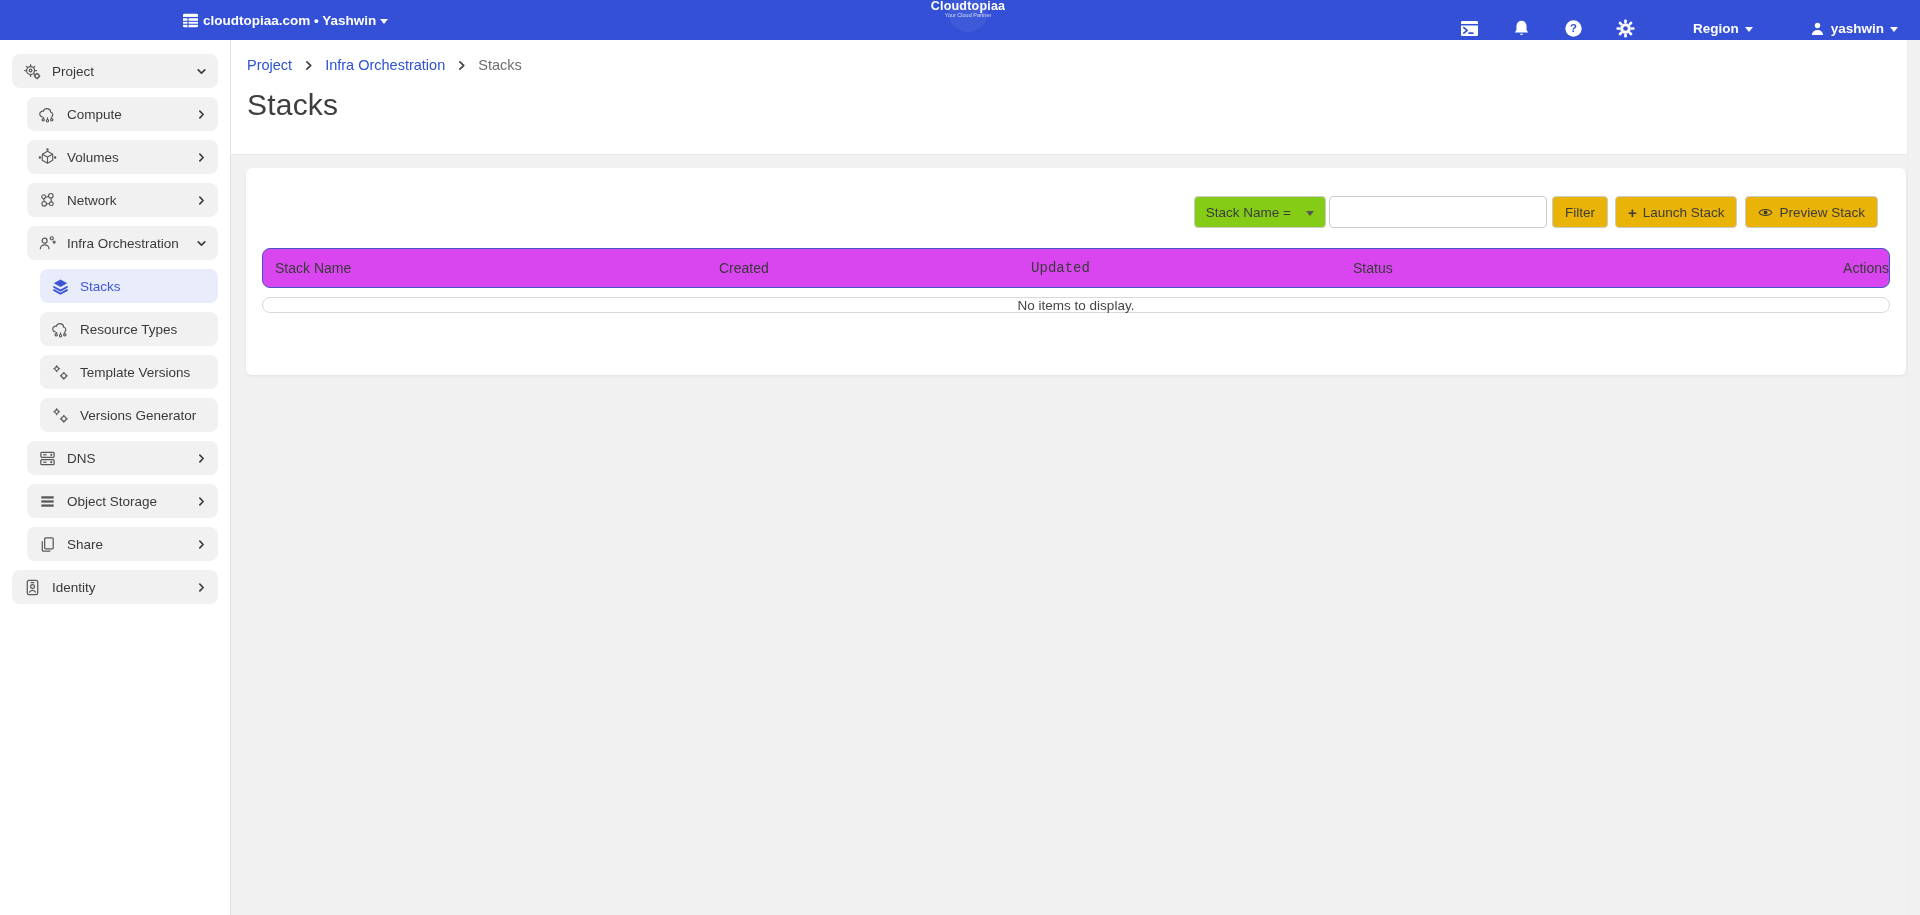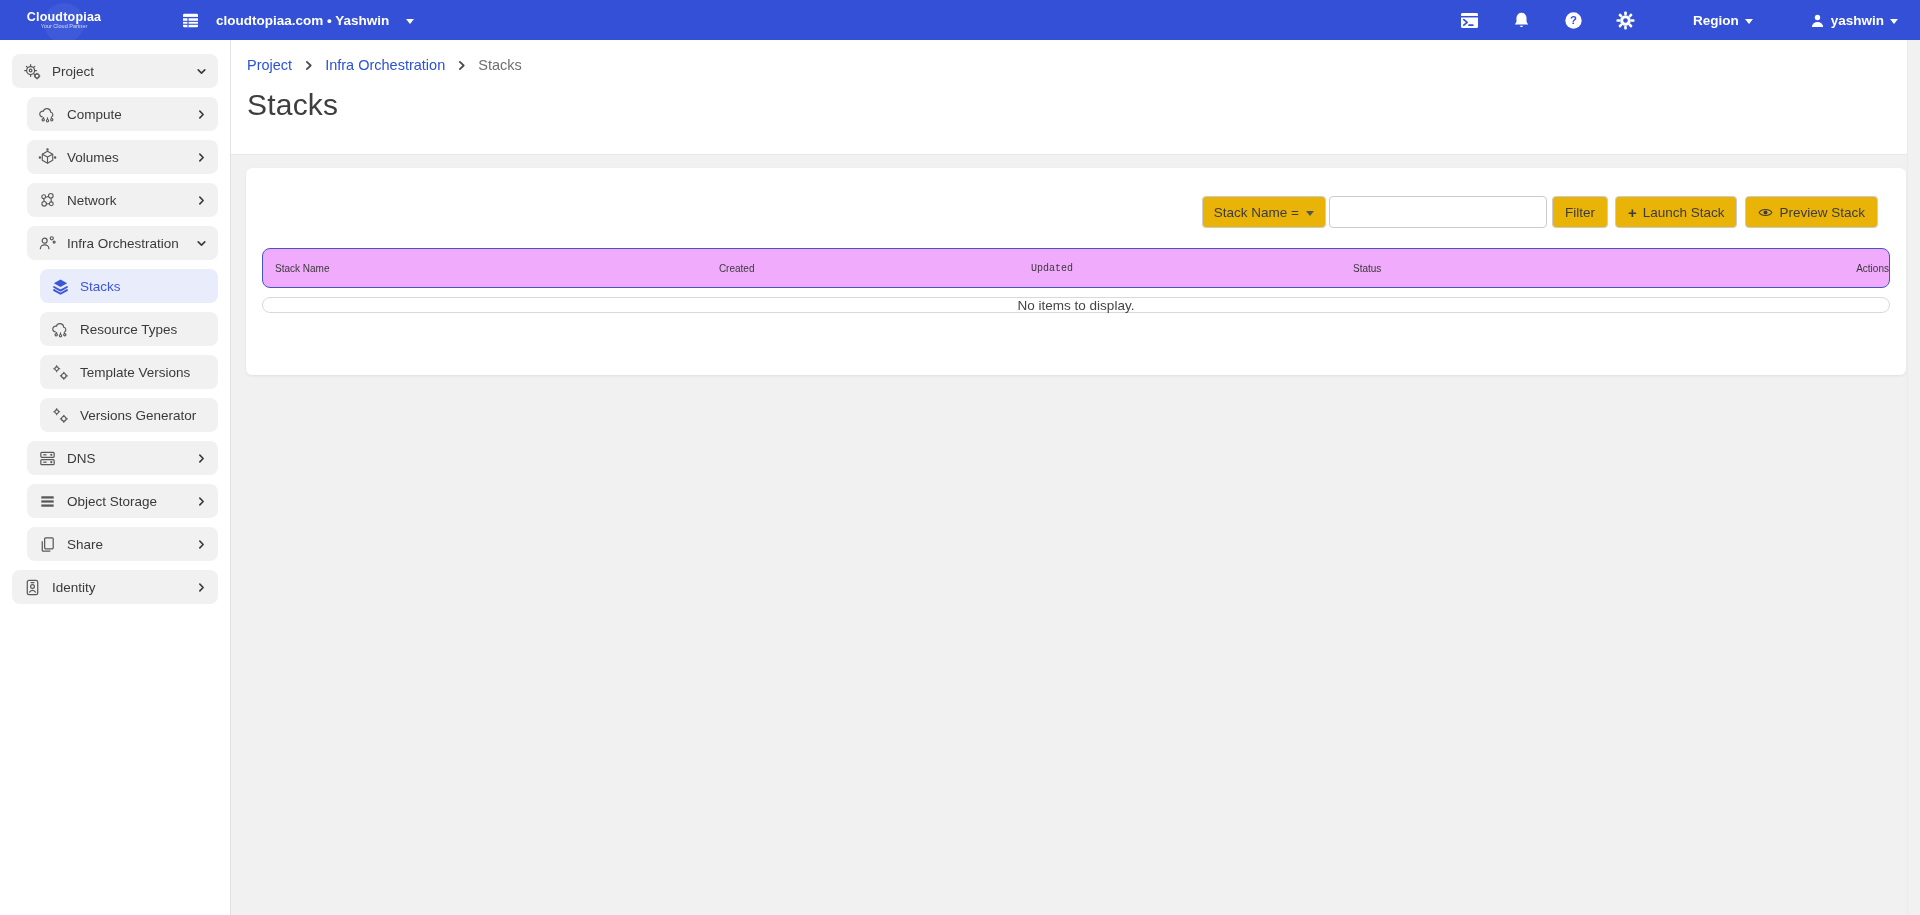--- a/index.html
+++ b/index.html
@@ -1,24 +1,24 @@
 <!DOCTYPE html>
 <html><head>
 <meta charset="utf-8">
 <style>
   * { margin:0; padding:0; box-sizing:border-box; }
   html,body { width:1920px; height:915px; font-family:"Liberation Sans", sans-serif; background:#f1f1f1; overflow:hidden; }
 
   
-  .navbar { position:fixed; top:0; left:0; width:1920px; height:40px; background:#3350d6; display:flex; align-items:center; z-index:30; }
+  .navbar { position:fixed; top:0; left:0; width:1920px; height:40px; background:#3350d6; display:flex; align-items:center; z-index:30;flex-direction:column; }
   .brand { position:relative; margin-left:16px; width:96px; text-align:center; color:#fff; line-height:1.05; }
   .brand::before { content:""; position:absolute; left:28px; top:-8px; width:40px; height:40px; border-radius:50%; background:rgba(255,255,255,0.06); }
   .brand-name { font-size:12.5px; font-weight:bold; letter-spacing:.2px; position:relative; }
   .brand-tag { font-size:5.5px; opacity:.75; position:relative; }
-  .proj-switch { position:absolute; left:182px; top:0; height:40px; display:flex; align-items:center; gap:17px; color:#fff; font-size:13.5px; font-weight:bold; cursor:pointer; }
+  .proj-switch { position:absolute; left:182px; top:0; height:40px; display:flex; align-items:center; gap:4px; color:#fff; font-size:13.5px; font-weight:bold; cursor:pointer; }
   .nav-right { margin-left:auto; display:flex; align-items:center; margin-right:22px; }
   .nav-icon-btn { width:20px; height:20px; margin-left:32px; display:flex; align-items:center; justify-content:center; cursor:pointer; }
   .nav-drop { display:flex; align-items:center; gap:6px; color:#fff; font-size:13.5px; font-weight:bold; margin-left:36px; cursor:pointer;padding-left:21px; }
   .caret { display:inline-block; width:0; height:0; border-left:4px solid transparent; border-right:4px solid transparent; border-top:5px solid currentColor; margin-top:2px; }
   .caret.white { border-top-color:#fff; }
 
   
   .sidebar { position:fixed; top:40px; left:0; width:231px; height:875px; background:#fff; border-right:1px solid #e2e2e2; padding-top:14px; z-index:20; }
   .side-item { height:34px; border-radius:8px; background:#f1f1f1; display:flex; align-items:center; gap:10px; padding:0 11px; margin-bottom:9px; font-size:13.5px; color:#3a3a3a; cursor:pointer; }
   .side-item .sicon { width:19px; height:19px; flex:0 0 19px; color:#595959; }
@@ -35,31 +35,31 @@
   .scrolltrack { position:fixed; top:40px; right:0; width:13px; bottom:0; background:#f1f1f1; border-left:1px solid #ebebeb; }
   .content-header { background:#fff; height:115px; padding:17px 0 0 16px; border-bottom:1px solid #e7e7e7; }
   .breadcrumb { display:flex; align-items:center; gap:11px; font-size:14.5px; }
   .crumb-link { color:#2c51d4; text-decoration:none; cursor:pointer; }
   .crumb-cur { color:#6f6f6f; }
   .crumb-sep { width:11px; height:11px; color:#4a4a4a; }
   .page-title { font-size:30px; color:#3e3e3e; font-weight:400; margin-top:15px; letter-spacing:.2px; }
 
   .card { margin:13px 1px 0 15px; height:207px; background:#fff; border-radius:6px; box-shadow:0 1px 3px rgba(0,0,0,.07); }
   .toolbar { display:flex; justify-content:flex-end; align-items:center; padding:28px 28px 0 0; }
-  .select-btn { height:32px; border:1px solid #cbcbcb; border-radius:4px; background:#eab308; display:flex; align-items:center; gap:7px; padding:0 11px; font-size:13.5px; color:#3c3c3c; cursor:pointer; }
+  .select-btn { height:32px; border:1px solid #cbcbcb; border-radius:4px; background:#84cc16; display:flex; align-items:center; gap:15px; padding:0 11px; font-size:13.5px; color:#3c3c3c; cursor:pointer; }
   .select-btn .caret { border-top-color:#555; }
   .search-input { width:218px; height:32px; border:1px solid #cccccc; border-radius:4px; margin-left:3px; padding:0 8px; font-size:13.5px; color:#3c3c3c; outline:none; font-family:"Liberation Sans", sans-serif; }
   .btn { height:32px; border:1px solid #cbcbcb; border-radius:4px; background:#eab308; font-size:13.5px; color:#3c3c3c; display:flex; align-items:center; gap:6px; padding:0 12px; cursor:pointer; font-family:"Liberation Sans", sans-serif; }
   .btn-filter { margin-left:5px; }
   .btn-launch { margin-left:7px; }
   .btn-preview { margin-left:8px; }
   .plus-glyph { font-weight:bold; font-size:15px; line-height:1; }
   .eye-ic { width:15px; height:15px; color:#3c3c3c; }
 
-  .table-head { margin:20px 16px 0 16px; height:40px; background:#f0abfc; border:1.5px solid #4355c6; border-radius:8px; display:flex; align-items:center; font-size:10px; color:#3a3a3a; }
+  .table-head { margin:20px 16px 0 16px; height:40px; background:#d946ef; border:1.5px solid #4355c6; border-radius:8px; display:flex; align-items:center; font-size:14px; color:#3a3a3a; }
   .th { padding-left:12px; }
   .th-name    { width:27.3%; }
   .th-created { width:19.2%; }
   .th-updated { width:19.8%;font-family:Liberation Mono, monospace; }
   .th-status  { width:16.3%; }
   .th-actions { width:17.4%;text-align:right; }
   .empty-row { margin:9px 16px 0 16px; height:16px; background:#fff; border:1px solid #d9d9d9; border-radius:8px; display:flex; align-items:center; justify-content:center; font-size:13.5px; color:#454545; }
 </style>
 </head>
 <body>

